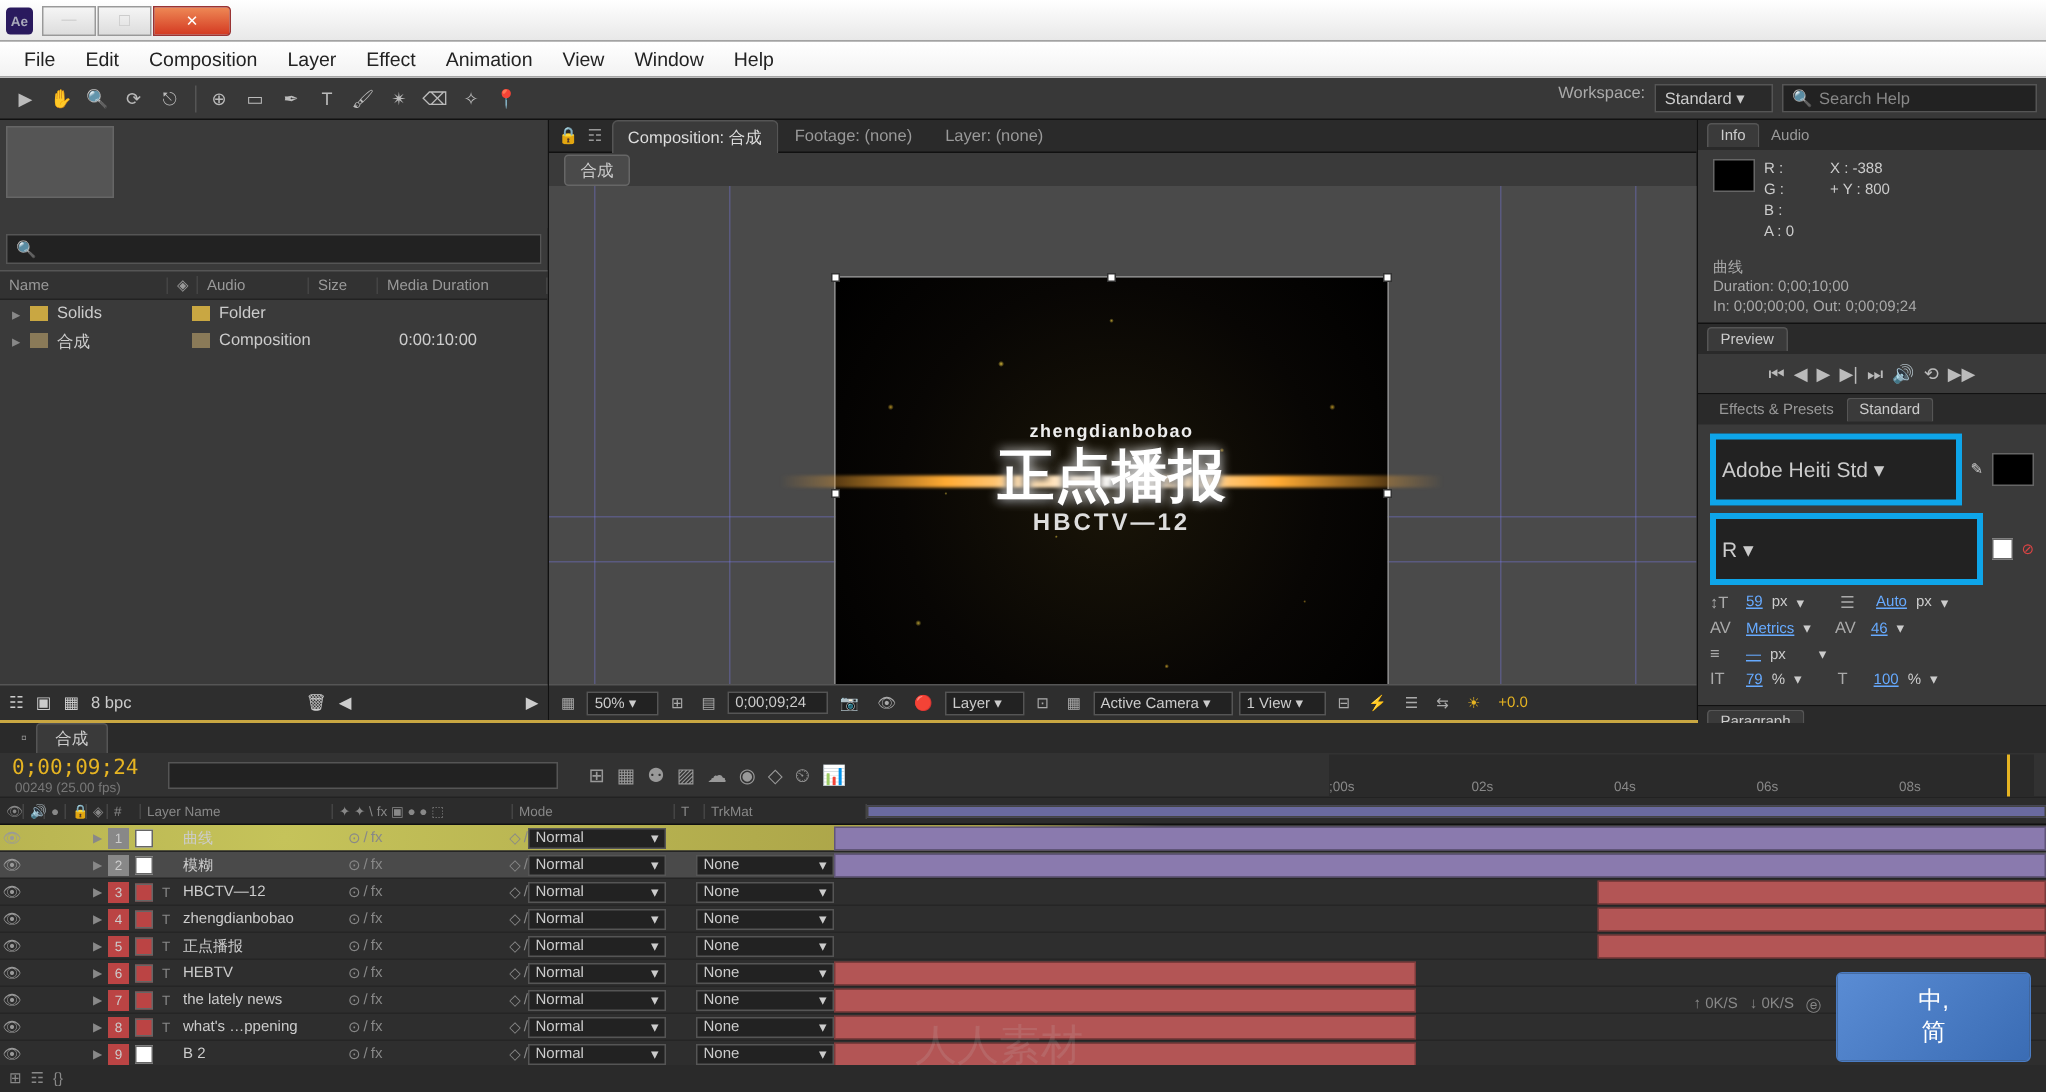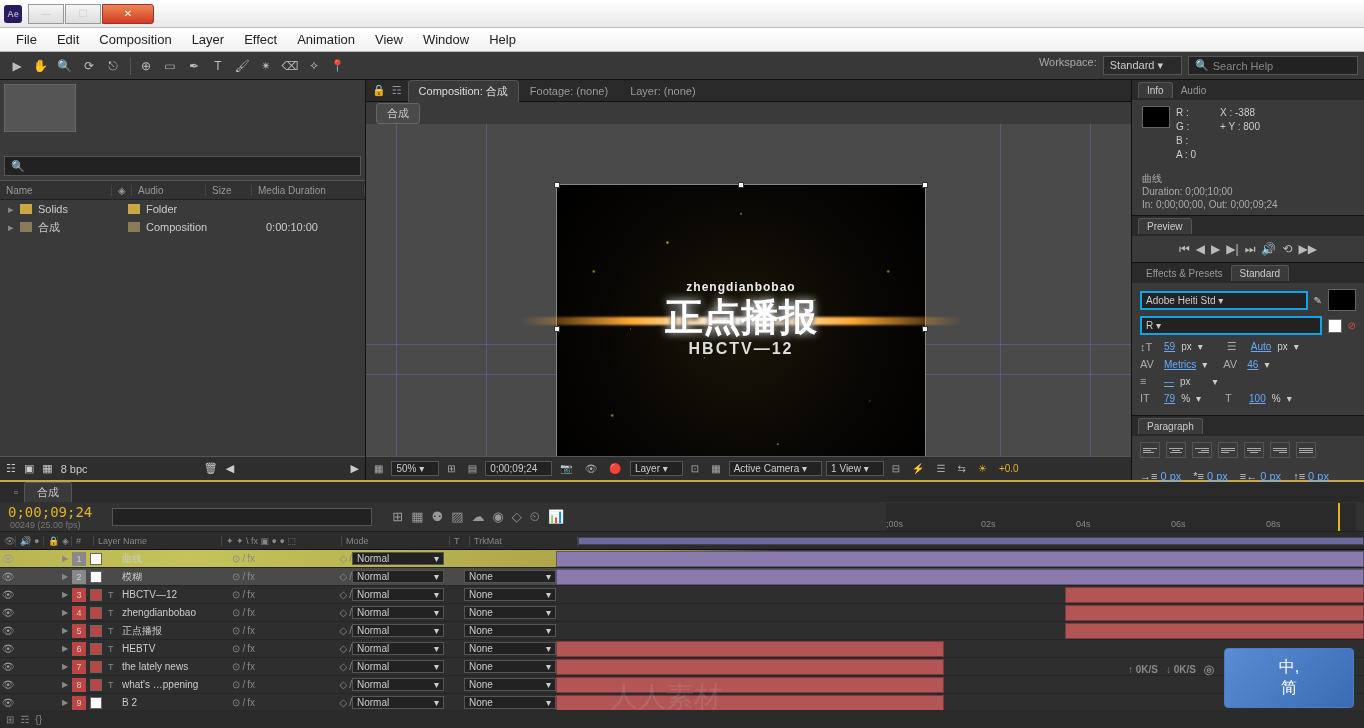--- a/index.html
+++ b/index.html
@@ -67,21 +67,21 @@
 .r-panel { border-bottom: 1px solid #111; }
 .r-tabs { height: 20px; display: flex; align-items: center; padding-left: 6px; background: #2a2a2a; font-size: 10px; }
 .r-tab { padding: 2px 8px; color: #999; }
 .r-tab.active { background: #3a3a3a; color: #ccc; border: 1px solid #555; border-bottom: none; border-radius: 3px 3px 0 0; }
 .info-body { padding: 6px 10px; font-size: 10px; line-height: 14px; display: flex; gap: 24px; }
 .info-meta { padding: 4px 10px; font-size: 10px; line-height: 13px; color: #aaa; }
 .preview-ctrls { display: flex; justify-content: center; gap: 6px; padding: 6px; }
 .pv-btn { color: #bbb; font-size: 12px; cursor: default; }
 .char-body { padding: 6px 8px; font-size: 10px; }
 .char-row { display: flex; align-items: center; gap: 6px; margin-bottom: 5px; }
-.char-select { background: #222; border: 2px solid #0ea5e9; color: #ccc; padding: 2px 4px; font-size: 10px; flex: 1; }
+.char-select { background: #222; border: 4px solid #0ea5e9; color: #ccc; padding: 12px 4px; font-size: 14px; flex: 1; }
 .char-val { color: #6af; text-decoration: underline; }
 .char-icon { color: #aaa; width: 18px; font-size: 11px; }
 .swatch { width: 28px; height: 22px; border: 1px solid #666; }
 .para-body { padding: 6px 8px; display: flex; gap: 6px; }
 .align-btn { width: 20px; height: 16px; border: 1px solid #555; display: flex; flex-direction: column; justify-content: center; gap: 1px; padding: 2px; }
 .align-line { height: 1px; background: #aaa; }
 .timeline { height: 248px; border-top: 2px solid #c9a742; display: flex; flex-direction: column; background: #2e2e2e; }
 .tl-tabs { height: 20px; background: #2a2a2a; display: flex; align-items: center; padding-left: 14px; }
 .tl-tab { background: #3a3a3a; padding: 2px 12px; font-size: 11px; border: 1px solid #555; border-bottom: none; border-radius: 3px 3px 0 0; }
 .tl-header { height: 30px; display: flex; align-items: center; padding: 0 8px; background: #323232; border-bottom: 1px solid #222; }
@@ -106,21 +106,21 @@
 .type-icon { width: 10px; color: #888; font-size: 9px; margin-right: 4px; }
 .layer-name { width: 110px; overflow: hidden; white-space: nowrap; }
 .sw-group { width: 120px; display: flex; gap: 2px; color: #888; font-size: 10px; }
 .mode-sel { width: 92px; background: #222; border: 1px solid #555; color: #ccc; font-size: 10px; padding: 0 4px; display: flex; justify-content: space-between; }
 .trkmat-sel { width: 92px; background: #222; border: 1px solid #555; color: #ccc; font-size: 10px; padding: 0 4px; display: flex; justify-content: space-between; margin-left: 20px; }
 .bar-area { flex: 1; position: relative; height: 18px; }
 .bar { position: absolute; top: 1px; bottom: 1px; border: 1px solid rgba(0,0,0,0.3); }
 .bar.purple { background: #8a7aae; } .bar.red { background: #b35555; }
 .tl-footer { height: 18px; background: #2a2a2a; display: flex; align-items: center; padding: 0 6px; gap: 6px; color: #888; font-size: 10px; }
 .floater { position: absolute; right: 10px; bottom: 20px; width: 130px; height: 60px; background: linear-gradient(135deg, #5a8cd4, #3a6cb4); border: 1px solid #4a7cc4; border-radius: 4px; display: flex; align-items: center; justify-content: center; color: #fff; font-size: 16px; font-family: "SimHei"; }
-.net-speed { position: absolute; right: 150px; bottom: 50px; display: flex; gap: 8px; font-size: 10px; color: #888; font-weight: bold; }
+.net-speed { position: absolute; right: 150px; bottom: 50px; display: flex; gap: 8px; font-size: 10px; color: #888; }
 .watermark { position: absolute; left: 610px; bottom: 12px; color: rgba(200,200,200,0.15); font-size: 28px; font-family: "SimHei"; pointer-events: none; }
 </style>
 </head>
 <body>
 
 <div class="title-bar">
   <div class="icon">Ae</div>
   <div class="win-btns">
     <div class="win-btn">—</div>
     <div class="win-btn">☐</div>

